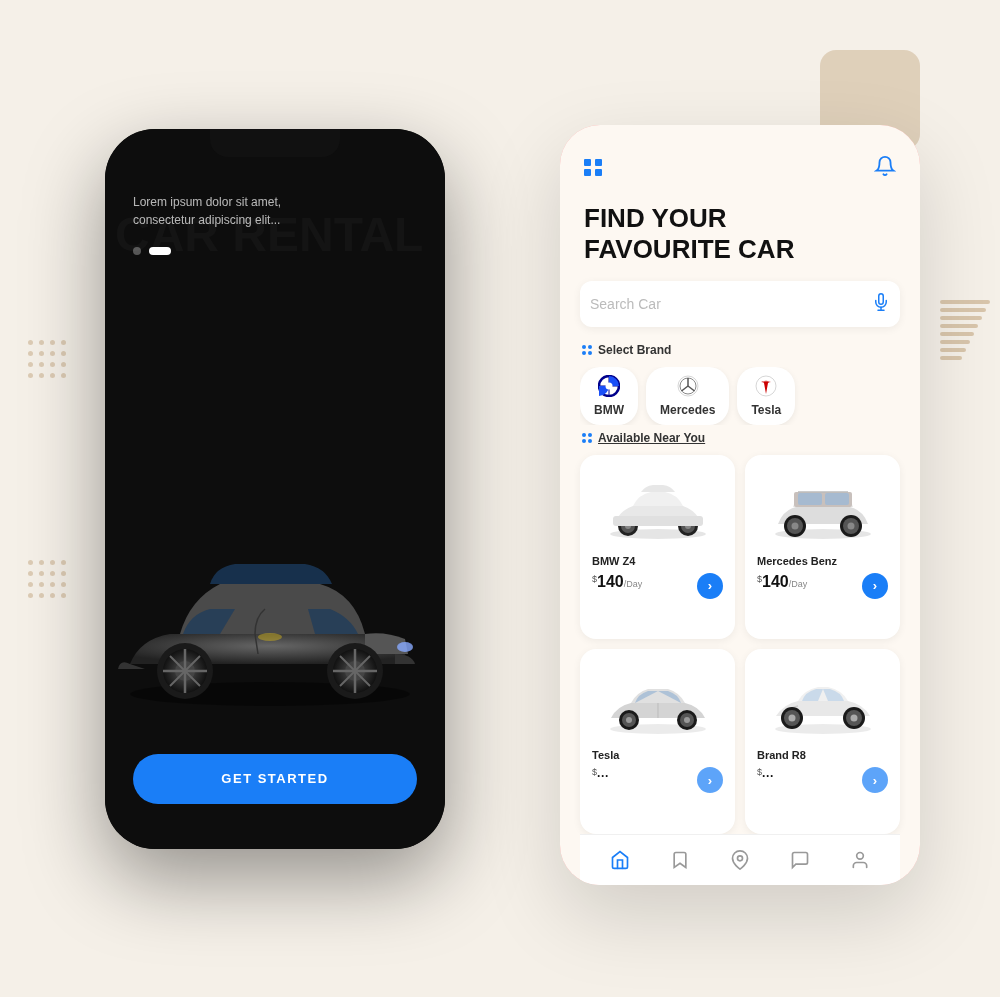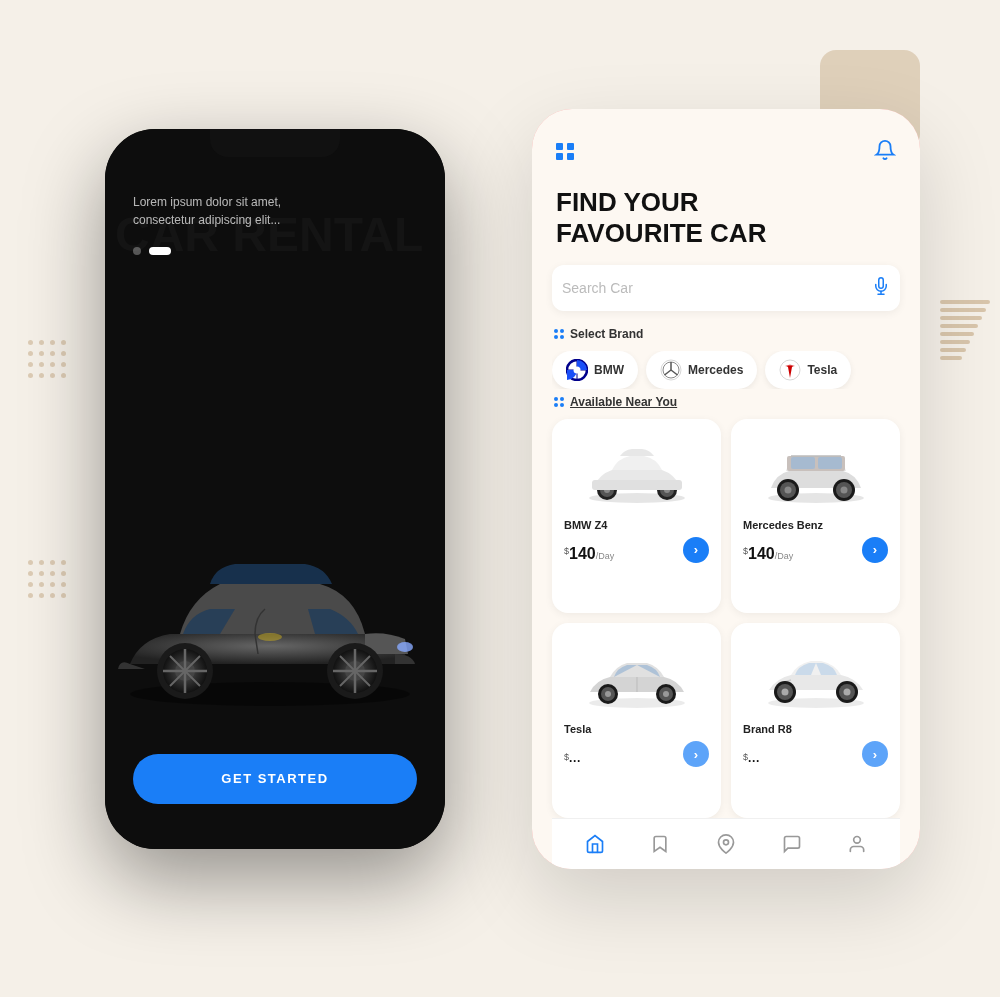--- a/index.html
+++ b/index.html
@@ -153,27 +153,27 @@
       font-size: 13px;
       font-weight: 700;
       letter-spacing: 1.5px;
       text-transform: uppercase;
       cursor: pointer;
       z-index: 10;
     }
 
     
     .phone-light {
-      width: 388px;
+      width: 360px;
       height: 760px;
       background: #fca5a5;
       border-radius: 40px;
       position: absolute;
       right: 30px;
-      top: 60px;
+      top: 76px;
       box-shadow: 0 30px 80px rgba(0,0,0,0.15);
       overflow: hidden;
       z-index: 3;
     }
 
     .phone-light-inner {
       width: 100%;
       height: 100%;
       padding: 20px 20px 0;
       display: flex;
@@ -265,20 +265,21 @@
       gap: 6px;
       background: white;
       border-radius: 20px;
       padding: 8px 14px;
       box-shadow: 0 2px 6px rgba(0,0,0,0.07);
       white-space: nowrap;
       font-size: 12px;
       font-weight: 600;
       color: #333;
       flex-shrink: 0;
+      flex-direction: column;
     }
 
     .brand-logo {
       width: 22px;
       height: 22px;
       display: flex;
       align-items: center;
       justify-content: center;
       font-size: 11px;
     }
@@ -315,21 +316,21 @@
 
     .car-card-name {
       font-size: 11px;
       font-weight: 700;
       color: #222;
       margin-bottom: 6px;
     }
 
     .car-card-price-row {
       display: flex;
-      align-items: flex-end;
+      align-items: flex-start;
       justify-content: space-between;
     }
 
     .car-price {
       font-size: 11px;
       color: #555;
     }
 
     .car-price sup {
       font-size: 9px;

